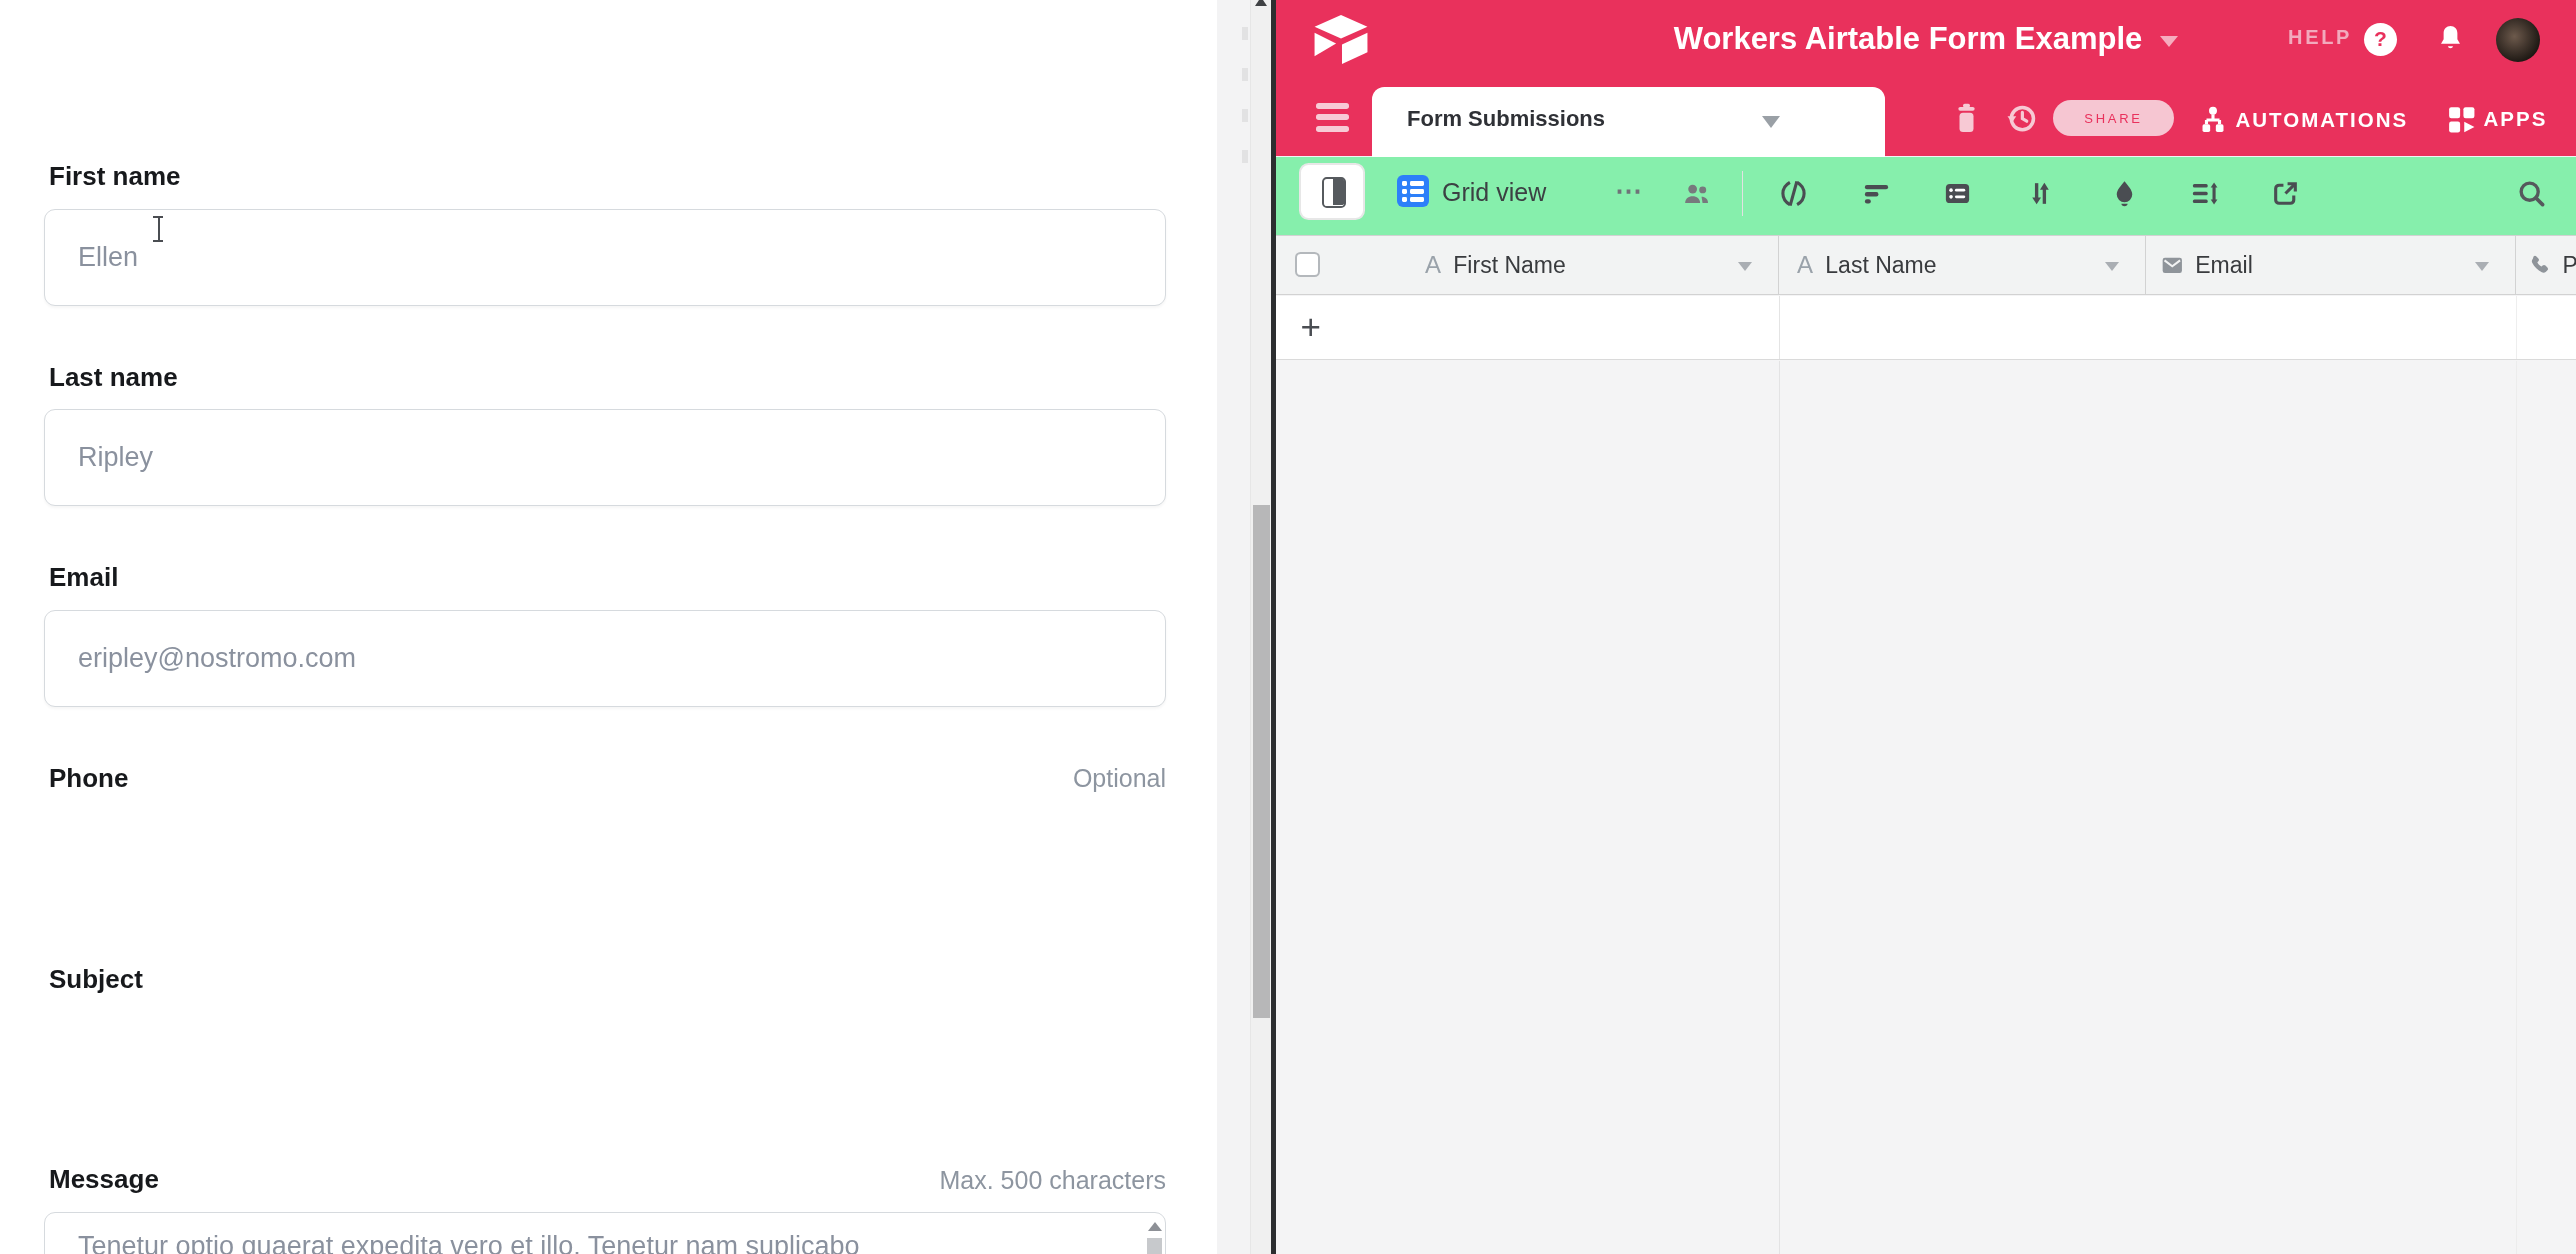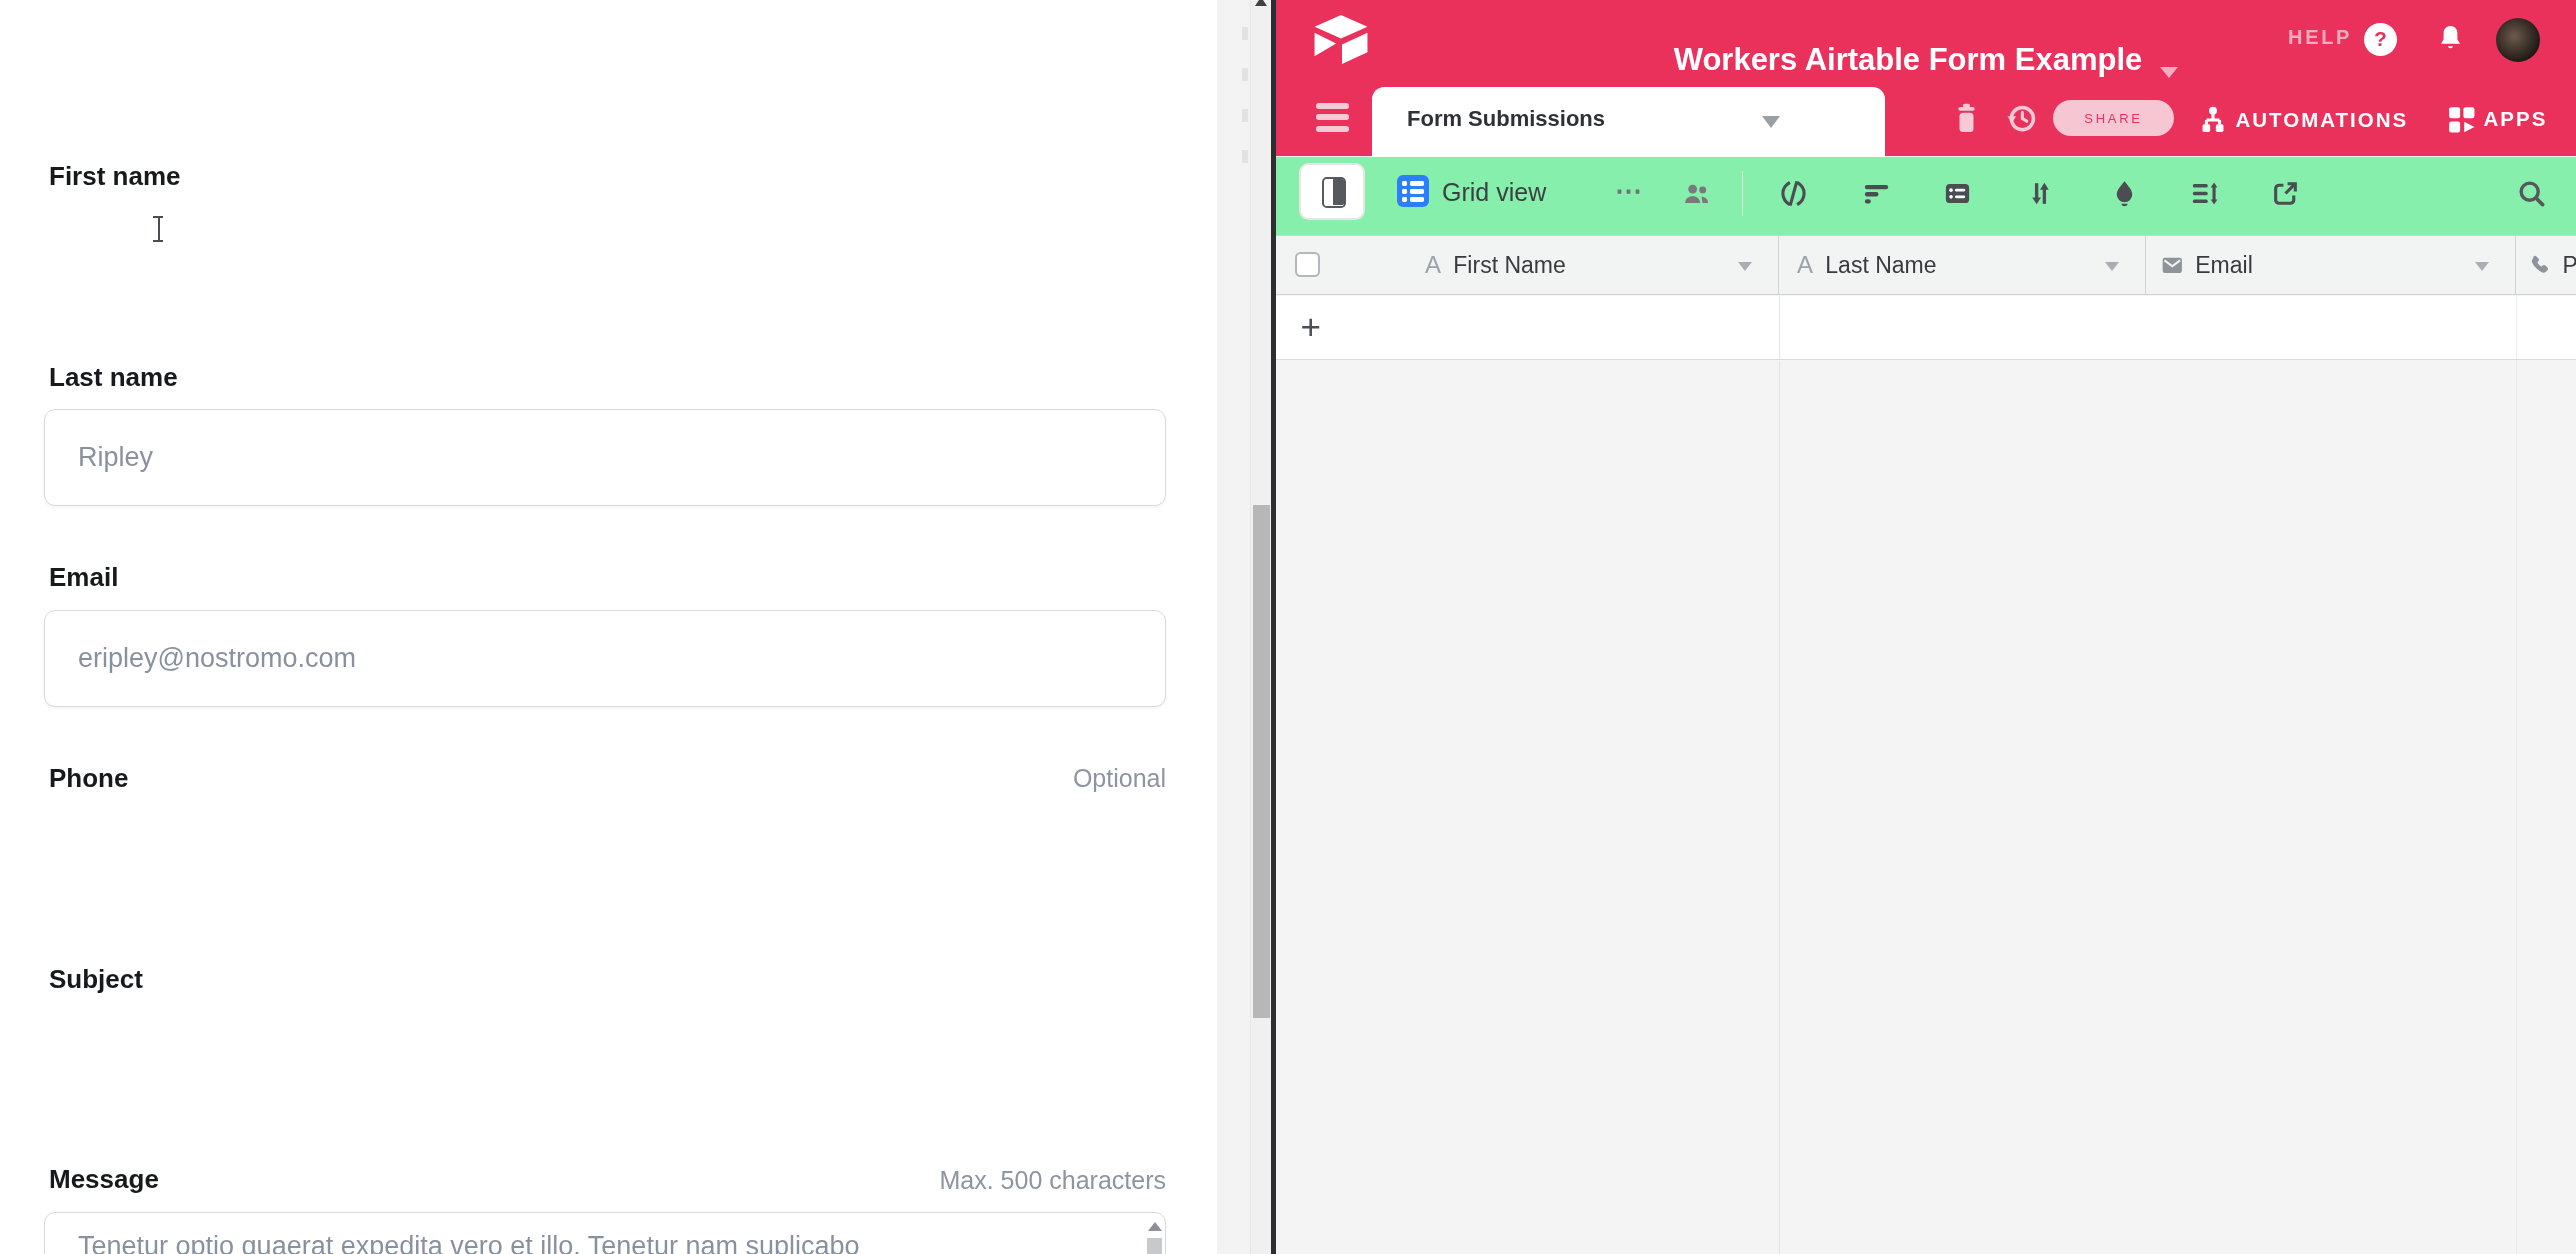--- a/index.html
+++ b/index.html
@@ -42,21 +42,21 @@
            border-bottom:9.6px solid #3f4144; }
   .sb-thumb { position:absolute; left:2px; top:505px; width:17px; height:513px; background:#b7b7b8; }
   .panel-divider { position:absolute; left:1271px; top:0; width:4.8px; height:1255px; background:#2c2e30; }
 
   
   .airtable { position:absolute; left:1276px; top:0; width:1300px; height:1255px; background:#f4f4f5; overflow:hidden; }
 
   
   .at-top { position:absolute; left:0; top:0; width:1300px; height:78px; background:#e9315c; }
   .at-logo { position:absolute; left:35px; top:15px; width:60px; height:49px; }
-  .at-title-wrap { position:absolute; left:0; top:0; width:1300px; height:78px; display:flex; align-items:flex-end; justify-content:center; gap:18px; }
+  .at-title-wrap { position:absolute; left:0; top:0; width:1300px; height:78px; display:flex; align-items:center; justify-content:center; gap:18px; }
   .at-title { font-size:31px; font-weight:600; color:#ffffff; }
   .title-caret { width:0; height:0; border-left:9px solid transparent; border-right:9px solid transparent; border-top:11px solid rgba(255,255,255,0.6); margin-top:4.1px; }
   .help-label { position:absolute; left:1012px; top:26px; font-size:20px; font-weight:700; letter-spacing:2.7px; color:#f2aabd; }
   .q-circle { position:absolute; left:1088px; top:22.5px; width:33px; height:33px; border-radius:50%; background:#ffffff;
               display:flex; align-items:center; justify-content:center; font-size:21px; font-weight:700; color:#e9315c; }
   .bell { position:absolute; left:1158px; top:22px; width:33px; height:34px; }
   .avatar { position:absolute; left:1220px; top:18px; width:44px; height:44px; border-radius:50%;
             background:radial-gradient(circle at 42% 42%, #6d5a4c 0%, #473a31 34%, #17130f 78%); }
 
   
@@ -108,20 +108,21 @@
   svg { display:block; }
 </style>
 </head>
 <body>
 
 <div class="screen">
 
   <section class="form-panel">
 
     <label class="flabel" style="top:161px">First name</label>
+    <input class="finput" style="top: 209px;" placeholder="Ellen">
     <div class="ibeam">
         <span></span>
       </div>
 
     <label class="flabel" style="top:362px">Last name</label>
     <input class="finput" style="top: 409px;" placeholder="Ripley">
 
     <label class="flabel" style="top:562px">Email</label>
     <input class="finput" style="top: 610px;" placeholder="eripley@nostromo.com">
 

